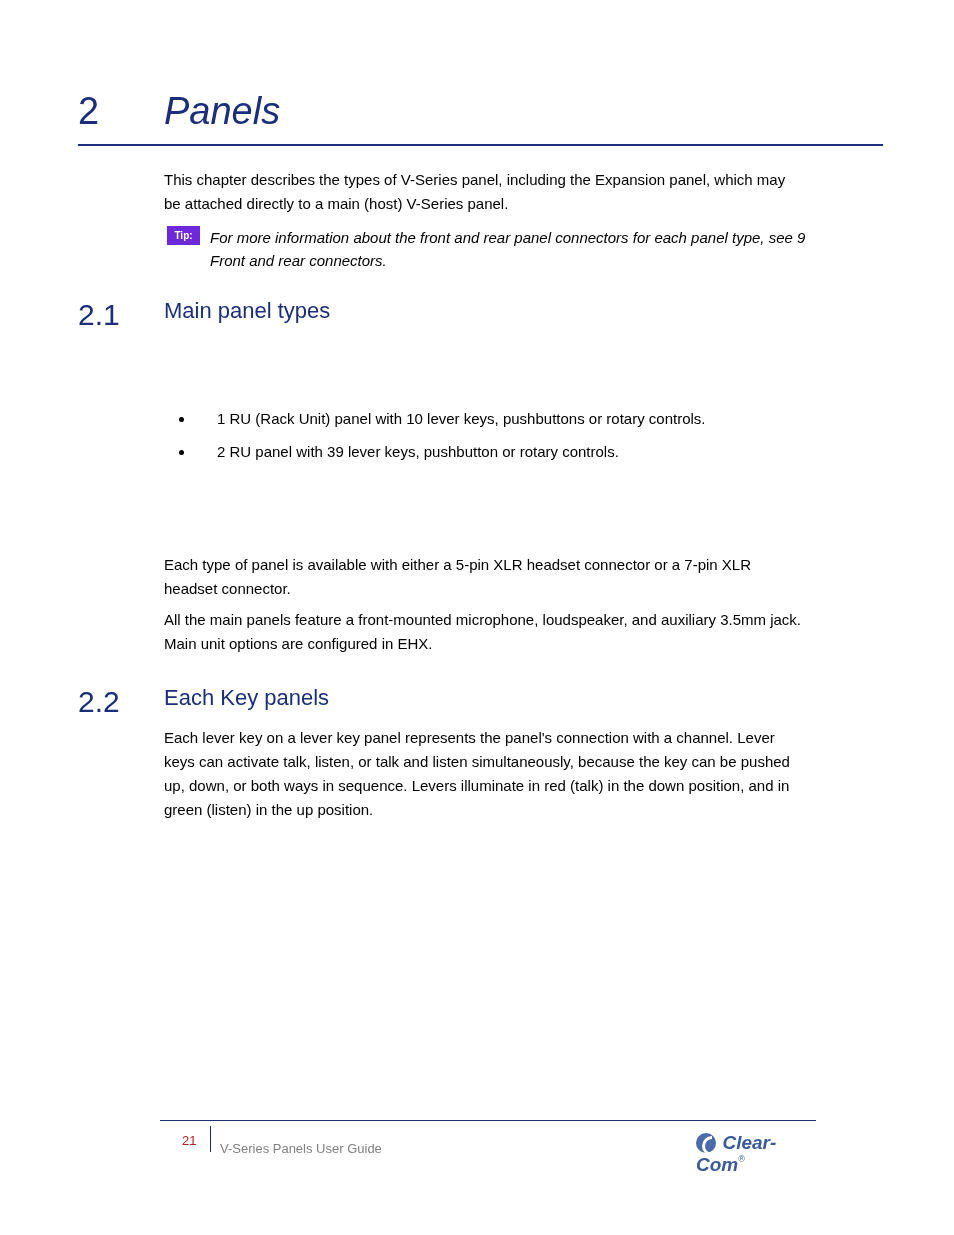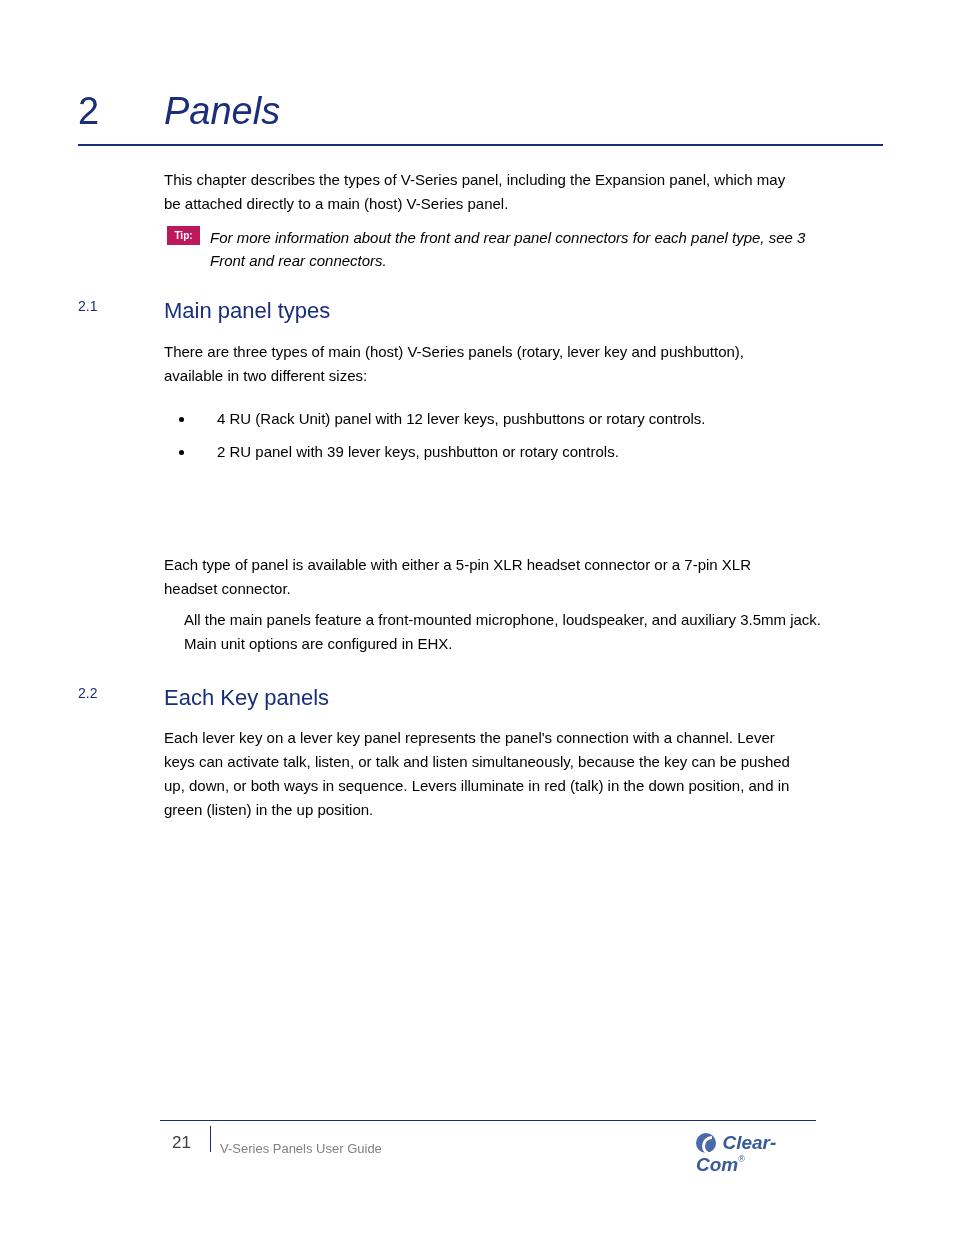--- a/index.html
+++ b/index.html
@@ -40,21 +40,21 @@
     width: 805px;
     height: 2px;
     background: #1a2e7a;
   }
   .tip-icon {
     position: absolute;
     top: 226px;
     left: 167px;
     width: 33px;
     height: 19px;
-    background: #be185d;
+    background: #6d28d9;
     color: #ffffff;
     font-size: 10px;
     font-weight: bold;
     display: flex;
     align-items: center;
     justify-content: center;
   }
   .intro-text {
     position: absolute;
     top: 168px;
@@ -68,21 +68,21 @@
     top: 227px;
     left: 210px;
     width: 600px;
     font-size: 15px;
     font-style: italic;
     line-height: 1.5;
   }
   .section-num {
     position: absolute;
     left: 78px;
-    font-size: 14px;
+    font-size: 30px;
     color: #1a2e7a;
   }
   .section-title {
     position: absolute;
     left: 164px;
     font-size: 22px;
     color: #1a2e7a;
   }
   .sec1-num { top: 298px; }
   .sec1-title { top: 298px; }
@@ -118,44 +118,43 @@
     position: absolute;
     top: 553px;
     left: 164px;
     width: 640px;
   }
   .para4 {
     position: absolute;
     top: 608px;
     left: 164px;
     width: 640px;
-    margin-left: 20px;
   }
   .sec2-num { top: 685px; }
   .sec2-title { top: 685px; }
   .para5 {
     position: absolute;
     top: 726px;
     left: 164px;
     width: 640px;
   }
   .bottom-rule {
     position: absolute;
     top: 1120px;
     left: 160px;
     width: 656px;
     height: 1px;
     background: #1a2e7a;
   }
   .footer-left {
     position: absolute;
     top: 1133px;
-    left: 172px;
-    font-size: 17px;
-    color: #404040;
+    left: 182px;
+    font-size: 13px;
+    color: #b91c1c;
   }
   .footer-divider {
     position: absolute;
     top: 1126px;
     left: 210px;
     width: 1px;
     height: 26px;
     background: #1a2e7a;
   }
   .footer-doc {
@@ -212,29 +211,28 @@
 <body>
 
 <div class="page">
   <div class="chapter-number">2</div>
   <div class="chapter-title">Panels</div>
   <div class="top-rule"></div>
 
   <div class="intro-text body-text">This chapter describes the types of V-Series panel, including the Expansion panel, which may be attached directly to a main (host) V-Series panel.</div>
 
   <div class="tip-icon">Tip:</div>
-  <div class="tip-text">For more information about the front and rear panel connectors for each panel type, see 3 Front and rear connectors.</div>
+  <div class="tip-text">For more information about the front and rear panel connectors for each panel type, see 9 Front and rear connectors.</div>
 
   <div class="section-num sec1-num">2.1</div>
   <div class="section-title sec1-title">Main panel types</div>
 
-  <div class="para1 body-text">There are three types of main (host) V-Series panels (rotary, lever key and pushbutton), available in two different sizes:</div>
 
   <ul class="bullet-list">
-    <li>4 RU (Rack Unit) panel with 12 lever keys, pushbuttons or rotary controls.</li>
+    <li>1 RU (Rack Unit) panel with 10 lever keys, pushbuttons or rotary controls.</li>
     <li>2 RU panel with 39 lever keys, pushbutton or rotary controls.</li>
   </ul>
 
   <div class="para3 body-text">Each type of panel is available with either a 5-pin XLR headset connector or a 7-pin XLR headset connector.</div>
   <div class="para4 body-text">All the main panels feature a front-mounted microphone, loudspeaker, and auxiliary 3.5mm jack. Main unit options are configured in EHX.</div>
 
   <div class="section-num sec2-num">2.2</div>
   <div class="section-title sec2-title">Each Key panels</div>
 
   <div class="para5 body-text">Each lever key on a lever key panel represents the panel's connection with a channel. Lever keys can activate talk, listen, or talk and listen simultaneously, because the key can be pushed up, down, or both ways in sequence. Levers illuminate in red (talk) in the down position, and in green (listen) in the up position.</div>

